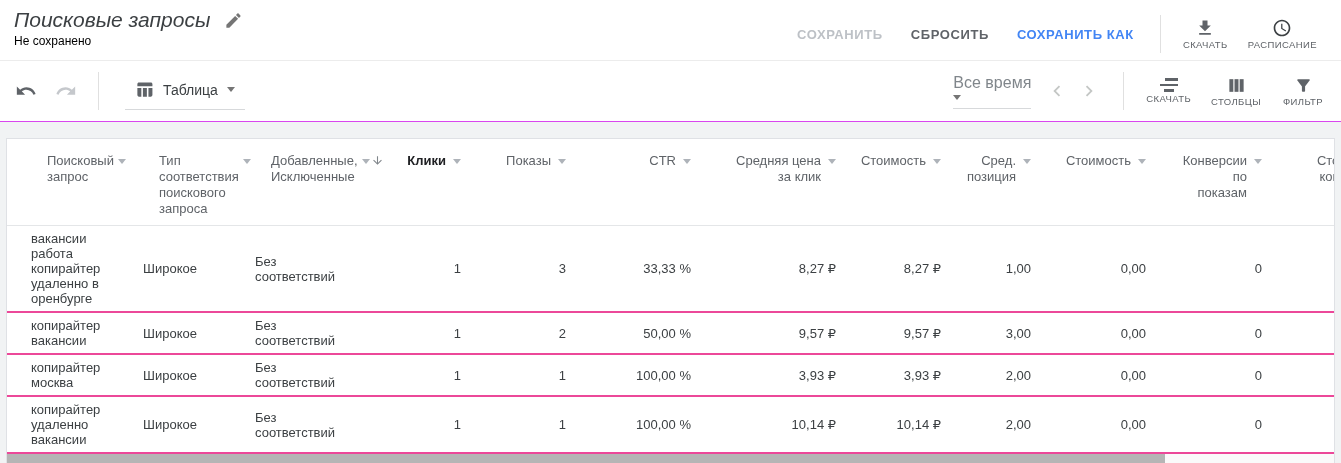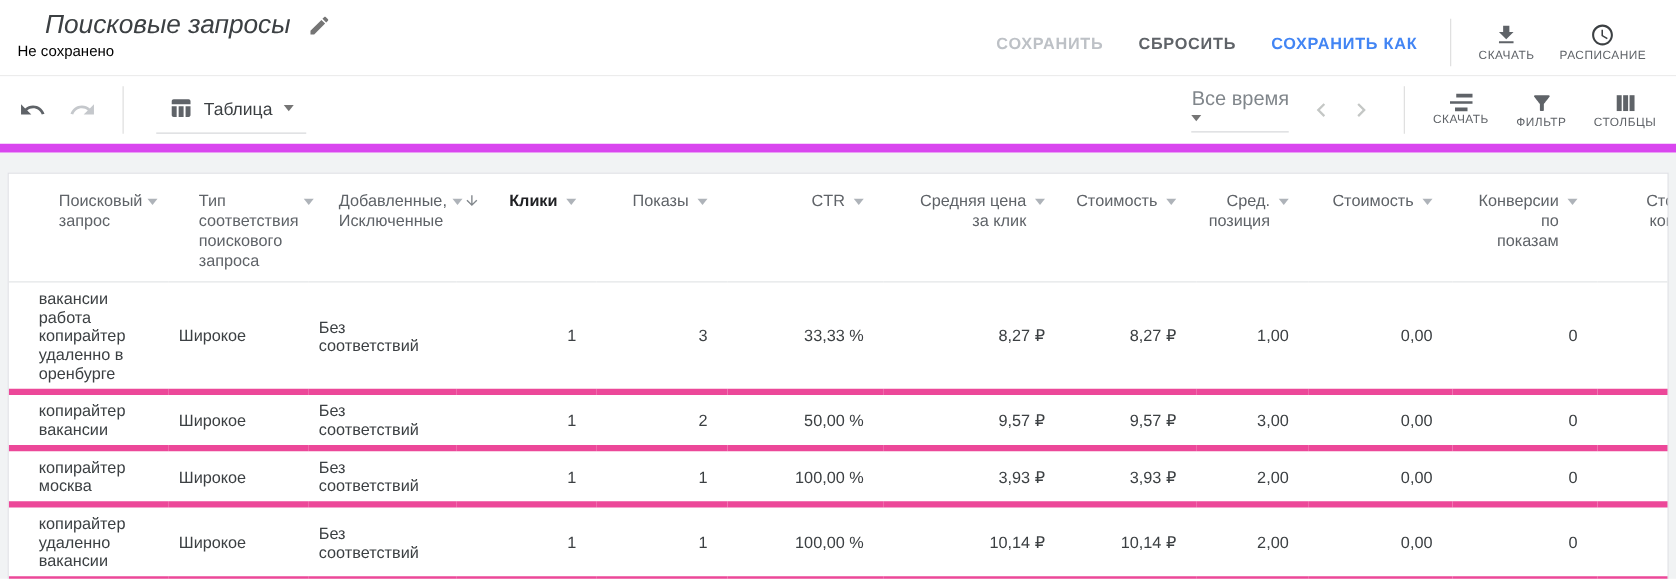--- a/index.html
+++ b/index.html
@@ -6,37 +6,37 @@
   html,body { width:1341px; height:463px; overflow:hidden; }
   body {
     font-family: "Liberation Sans", "DejaVu Sans", sans-serif;
     background:#f1f3f4; color:#3c4043; font-size:13px;
   }
   .titlebar {
     height:61px; background:#fff; border-bottom:1px solid #ececec;
     display:flex; justify-content:space-between; align-items:flex-start;
     padding:8px 14px 0 14px;
   }
-  .title-row { display:flex; align-items:center; gap:14px;margin-left:22px; }
+  .title-row { display:flex; align-items:center; gap:14px; }
   .page-title { font-size:21px; font-style:italic; font-weight:normal; color:#3c4043; }
   .subtitle { font-size:12px; color:#000000; margin-top:2px; }
   .title-actions { display:flex; align-items:center; height:52px; }
   button { background:none; border:0; cursor:pointer; font-family:inherit; }
   .txtbtn { font-size:13px; font-weight:bold; letter-spacing:.6px; padding:8px 14px; }
   .txtbtn.dark { color:#5f6368; }
   .txtbtn.disabled { color:#bdc1c6; }
   .txtbtn.blue { color:#4285f4; }
   .vdiv { width:1px; height:38px; background:#e0e0e0; margin:0 12px; }
   .iconbtn { display:flex; flex-direction:column; align-items:center; gap:1px;
              padding:4px 10px; cursor:pointer; min-width:64px; }
   .iconbtn .lbl { font-size:9.5px; letter-spacing:.4px; color:#5f6368; }
   .icon { display:inline-flex; align-items:center; justify-content:center; }
 
   .toolbar {
-    height:61px; background:#fff; border-bottom:7px solid #d946ef;
+    height:61px; background:#fff; border-bottom:1px solid #d946ef;
     display:flex; align-items:center; padding:0 6px;justify-content:space-between;
   }
   .tb-left { display:flex; align-items:center; }
   .roundbtn { width:40px; height:40px; border-radius:50%; display:flex;
               align-items:center; justify-content:center; cursor:pointer; }
   .underlined { border-bottom:1px solid #d7d9db; }
   .viewsel { display:flex; align-items:center; gap:9px; padding:8px 10px 10px 10px;
              margin-left:14px; cursor:pointer; }
   .viewsel .vlabel { font-size:14px; color:#3c4043; }
   .caret { width:0; height:0; border-left:4px solid transparent; border-right:4px solid transparent;
@@ -49,21 +49,21 @@
   .daterange .val { font-size:14px; color:#3c4043; }
   .datenav { display:flex; align-items:center; margin:0 6px 0 10px; }
   .navchev { width:32px; height:32px; display:flex; align-items:center; justify-content:center; cursor:pointer; }
 
   .content { padding:16px 6px 0 6px; }
   .card { background:#fff; border:1px solid #dfe1e5; overflow:hidden; height:330px; }
   table { border-collapse:collapse; table-layout:fixed; width:1391px; }
   th { font-weight:normal; color:#5f6368; font-size:13px; line-height:16px;
        vertical-align:top; height:76px; padding:14px 16px 8px 8px; border-bottom:1px solid #e4e6e8; cursor:pointer; }
   td { font-size:13px; line-height:15px; color:#3c4043; vertical-align:middle;
-       padding:5px 16px 5px 8px; border-bottom:5px solid #ec4899; }
+       padding:5px 16px 5px 8px; border-bottom:2px solid #ec4899; }
   .lft { text-align:left; }
   .rgt { text-align:right; }
   th.first, td.first { padding-left:24px; }
   .hc { display:flex; align-items:flex-start; }
   th.lft .hc { justify-content:space-between; gap:4px; }
   th.rgt .hc { justify-content:flex-end; gap:7px; }
   .hc .caret { margin-top:6px; flex:0 0 auto; }
   .hlabel { display:inline-block;margin-left:16px; }
   .sorted .hlabel { color:#202124; font-weight:bold; }
   .sorticon { margin-top:1px; }
@@ -165,34 +165,34 @@
     <span class="icon seg-icon">
         <i class="b1"></i>
         <i class="b2"></i>
         <i class="b3"></i>
       </span>
     <span class="lbl">СКАЧАТЬ</span>
   </div>
   <div class="iconbtn">
     <span class="icon">
       <svg width="19" height="19" viewBox="0 0 24 24" fill="#5f6368">
-          <path d="M4.25 5.61C6.27 8.2 10 13 10 13v6c0 .55.45 1 1 1h2c.55 0 1-.45 1-1v-6s3.72-4.8 5.74-7.39A1 1 0 0 0 18.95 4H5.04c-.83 0-1.3.95-.79 1.61z"></path>
-        </svg>
-    </span>
-    <span class="lbl">ФИЛЬТР</span>
+          <rect x="3" y="4" width="5" height="16"></rect>
+          <rect x="9.5" y="4" width="5" height="16"></rect>
+          <rect x="16" y="4" width="5" height="16"></rect>
+        </svg>
+    </span>
+    <span class="lbl">СТОЛБЦЫ</span>
   </div>
   <div class="iconbtn">
     <span class="icon">
       <svg width="19" height="19" viewBox="0 0 24 24" fill="#5f6368">
-          <rect x="3" y="4" width="5" height="16"></rect>
-          <rect x="9.5" y="4" width="5" height="16"></rect>
-          <rect x="16" y="4" width="5" height="16"></rect>
-        </svg>
-    </span>
-    <span class="lbl">СТОЛБЦЫ</span>
+          <path d="M4.25 5.61C6.27 8.2 10 13 10 13v6c0 .55.45 1 1 1h2c.55 0 1-.45 1-1v-6s3.72-4.8 5.74-7.39A1 1 0 0 0 18.95 4H5.04c-.83 0-1.3.95-.79 1.61z"></path>
+        </svg>
+    </span>
+    <span class="lbl">ФИЛЬТР</span>
   </div>
 </div>
 
 <div class="content">
   <div class="card">
     <table>
       <colgroup>
         <col style="width:128px">
           <col style="width:112px">
           <col style="width:118px">

